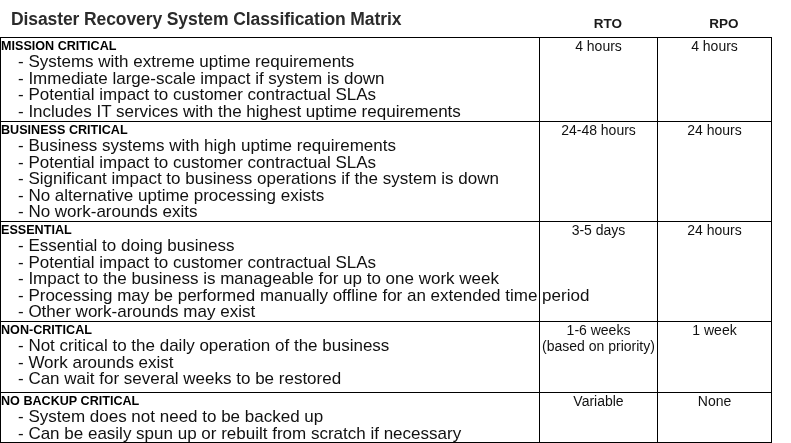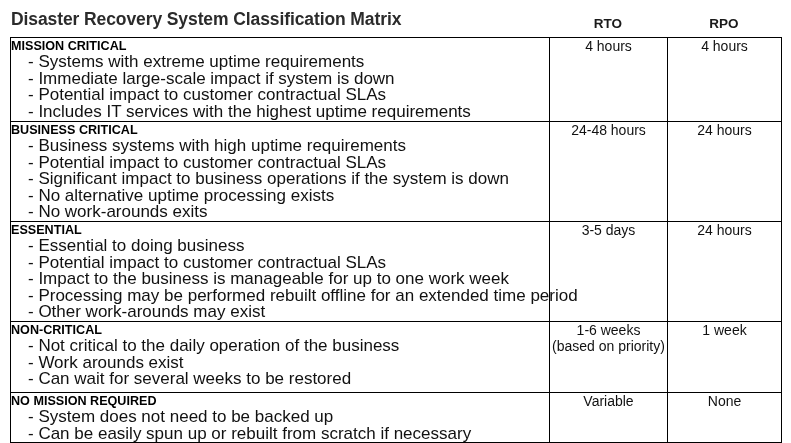--- a/index.html
+++ b/index.html
@@ -49,21 +49,21 @@
     color: #1a1a1a;
     text-align: center;
     white-space: nowrap;
   }
   .col-head-rto { left: 549px; width: 118px; }
   .col-head-rpo { left: 667px; width: 114px; }
 
   
   .matrix {
     position: absolute;
-    left: 10px;
+    left: 0;
     top: 37px;
     width: 771px;
     height: 398px;
     border-collapse: collapse;
     table-layout: fixed;
     background: #701a75;
   }
   .matrix td {
     border: 1px solid #000000;
     padding: 0;
@@ -171,21 +171,21 @@
         </td>
       </tr>
 
       <tr class="r3">
         <td class="desc-cell">
           <div class="cat-name">ESSENTIAL</div>
           <ul class="bullet-list">
             <li>- Essential to doing business</li>
             <li>- Potential impact to customer contractual SLAs</li>
             <li>- Impact to the business is manageable for up to one work week</li>
-            <li>- Processing may be performed rebuilt offline for an extended time period</li>
+            <li>- Processing may be performed manually offline for an extended time period</li>
             <li>- Other work-arounds may exist</li>
           </ul>
         </td>
         <td class="val-cell">
           <span class="sub">3-5 days</span>
         </td>
         <td class="val-cell">
           <span class="sub">24 hours</span>
         </td>
       </tr>
@@ -203,21 +203,21 @@
           <span class="sub">1-6 weeks</span>
           <span class="sub">(based on priority)</span>
         </td>
         <td class="val-cell">
           <span class="sub">1 week</span>
         </td>
       </tr>
 
       <tr class="r5">
         <td class="desc-cell">
-          <div class="cat-name">NO MISSION REQUIRED</div>
+          <div class="cat-name">NO BACKUP CRITICAL</div>
           <ul class="bullet-list">
             <li>- System does not need to be backed up</li>
             <li>- Can be easily spun up or rebuilt from scratch if necessary</li>
           </ul>
         </td>
         <td class="val-cell">
           <span class="sub">Variable</span>
         </td>
         <td class="val-cell">
           <span class="sub">None</span>

